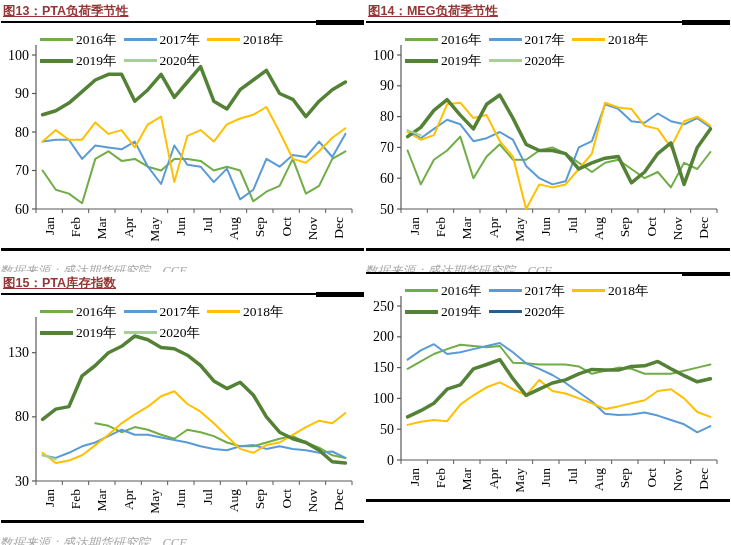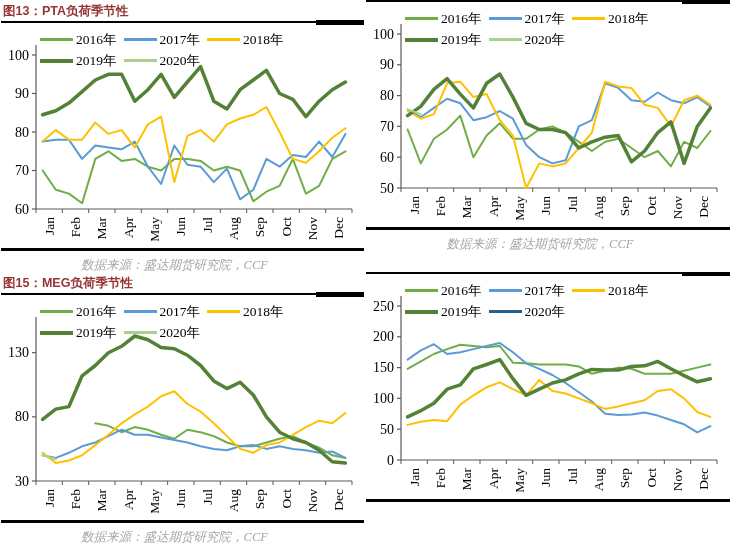--- a/index.html
+++ b/index.html
@@ -1,32 +1,32 @@
 <!DOCTYPE html>
 <html><head>
 <meta charset="utf-8">
 <style>
   html,body{margin:0;padding:0;background:#fff;}
   .page{width:731px;height:545px;background:#ffffff;position:relative;overflow:hidden;
         font-family:"Liberation Serif","DejaVu Serif",serif;}
   .grid{display:grid;grid-template-columns:365px 366px;grid-template-rows:272px 273px;}
   .panel{position:relative;overflow:hidden;}
   .panel-title{color:#943634;font-weight:bold;font-size:12.5px;line-height:18px;
-               padding:2px 0 1px 3px;font-family:"Liberation Sans","DejaVu Sans",sans-serif;}
+               padding:2px 0 1px 3px;font-family:"Liberation Sans","DejaVu Sans",sans-serif;text-decoration:underline;}
   .rule-top{height:2px;background:#000;position:relative;margin:0 1px;}
   .rule-top::after{content:'';position:absolute;right:0;top:-1px;width:48px;height:5px;background:#000;}
   .chart-wrap{position:relative;width:360px;height:222px;margin-top:2px;}
   .legend{position:absolute;left:40px;top:4px;display:flex;flex-direction:column;}
   .lg-row{display:flex;align-items:center;height:21px;}
   .lg-item{display:flex;align-items:center;margin-right:2px;}
   .lg-swatch{display:inline-block;width:33px;margin-right:3px;}
   .lg-label{font-size:13.5px;color:#000;padding-right:5px;white-space:nowrap;}
   .rule-bottom{height:3px;background:#000;margin:1px 1px 0 1px;}
-  .source{color:#a6a6a6;font-style:italic;font-size:12.5px;text-align:center;
-          padding:6px 16px 0 0;line-height:16px;}
+  .source{color:#a6a6a6;font-style:italic;font-size:12.5px;text-align:left;
+          padding:12px 16px 0 0;line-height:16px;}
   svg text{font-family:"Liberation Serif","DejaVu Serif",serif;}
 </style>
 </head>
 <body>
 
 <div class="page">
   <div class="grid">
 
     <div class="panel">
       <div class="panel-title">图13：PTA负荷季节性</div>
@@ -100,20 +100,21 @@
                 <span class="lg-label">2020年</span>
               </span>
             </div>
           </div>
       </div>
       <div class="rule-bottom"></div>
       <div class="source">数据来源：盛达期货研究院，CCF</div>
     </div>
 
     <div class="panel">
+      <div class="panel-title">图14：MEG负荷季节性</div>
       <div class="rule-top"></div>
       <div class="chart-wrap">
         <svg width="360" height="222" viewBox="0 0 360 222">
             <line x1="36" y1="20" x2="36" y2="184" stroke="#595959" stroke-width="1.2"></line>
             <line x1="36" y1="184" x2="352" y2="184" stroke="#595959" stroke-width="1.2"></line>
             <line x1="32" y1="184" x2="36" y2="184" stroke="#595959" stroke-width="1.2"></line>
             <text x="29" y="188.5" text-anchor="end" font-size="14" fill="#000">50</text>
             <line x1="32" y1="153.2" x2="36" y2="153.2" stroke="#595959" stroke-width="1.2"></line>
             <text x="29" y="157.7" text-anchor="end" font-size="14" fill="#000">60</text>
             <line x1="32" y1="122.4" x2="36" y2="122.4" stroke="#595959" stroke-width="1.2"></line>
@@ -180,21 +181,21 @@
                 <span class="lg-label">2020年</span>
               </span>
             </div>
           </div>
       </div>
       <div class="rule-bottom"></div>
       <div class="source">数据来源：盛达期货研究院，CCF</div>
     </div>
 
     <div class="panel">
-      <div class="panel-title">图15：MEG负荷季节性</div>
+      <div class="panel-title">图15：PTA库存指数</div>
       <div class="rule-top"></div>
       <div class="chart-wrap">
         <svg width="360" height="222" viewBox="0 0 360 222">
             <line x1="36" y1="20" x2="36" y2="184" stroke="#595959" stroke-width="1.2"></line>
             <line x1="36" y1="184" x2="352" y2="184" stroke="#595959" stroke-width="1.2"></line>
             <line x1="32" y1="184" x2="36" y2="184" stroke="#595959" stroke-width="1.2"></line>
             <text x="29" y="188.5" text-anchor="end" font-size="14" fill="#000">30</text>
             <line x1="32" y1="119.83333333333333" x2="36" y2="119.83333333333333" stroke="#595959" stroke-width="1.2"></line>
             <text x="29" y="124.33333333333333" text-anchor="end" font-size="14" fill="#000">80</text>
             <line x1="32" y1="55.66666666666666" x2="36" y2="55.66666666666666" stroke="#595959" stroke-width="1.2"></line>

